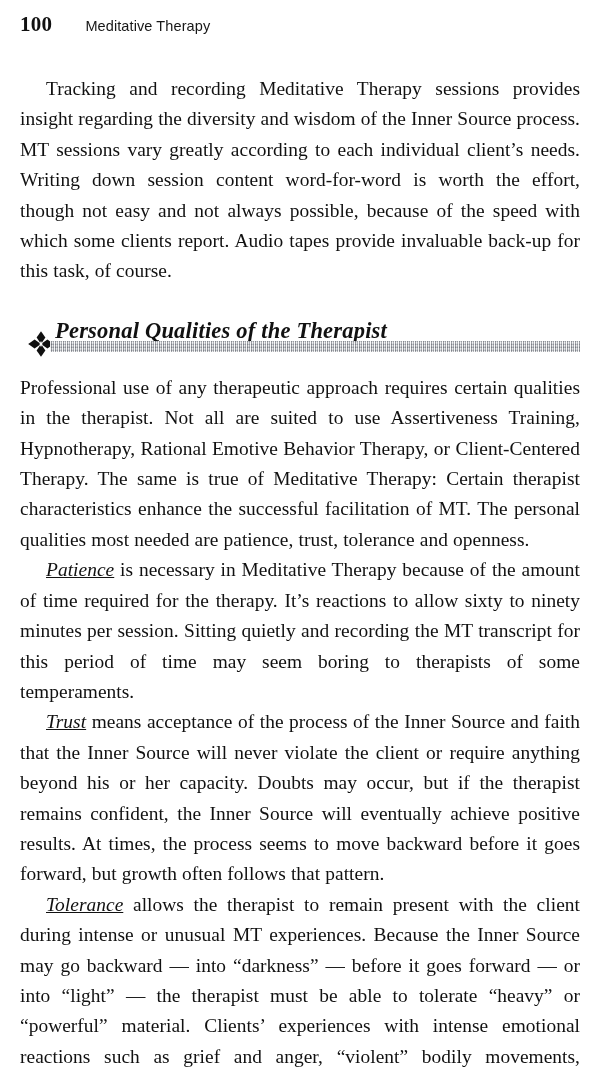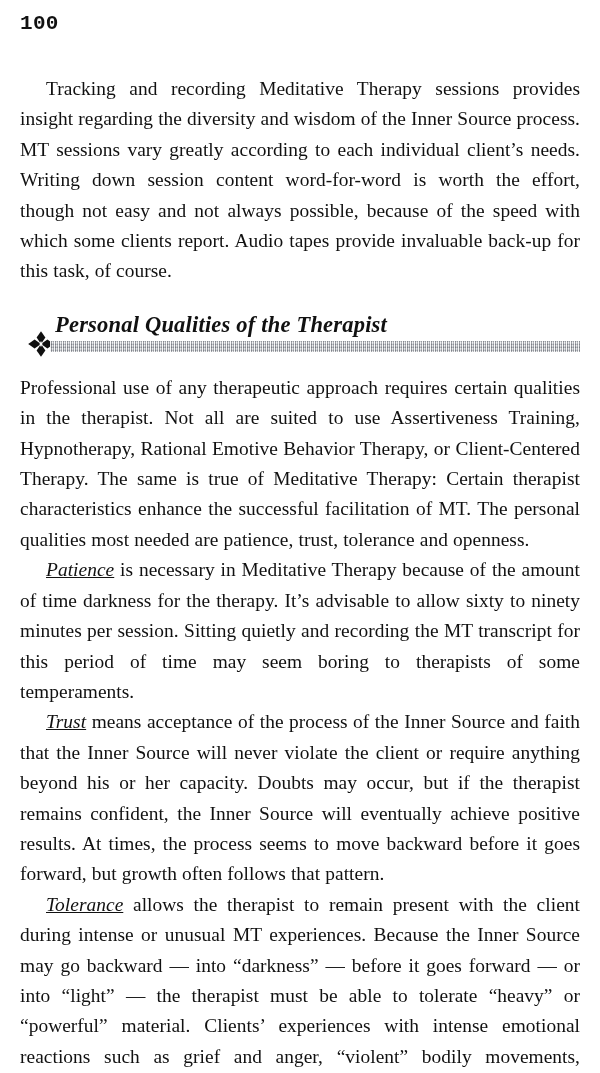--- a/index.html
+++ b/index.html
@@ -28,21 +28,21 @@
   .running-head {
     position: absolute;
     left: 20px;
     top: 12px;
     width: 560px;
     height: 26px;
     display: flex;
     align-items: baseline;
   }
   .folio {
-    font-family: Liberation Mono, monospace;
+    font-family: Liberation Serif, serif;
     font-weight: bold;
     font-size: 21px;
     letter-spacing: 0.3px;
     line-height: 24px;
   }
   .running-title {
     font-family: "Liberation Sans", "DejaVu Sans", sans-serif;
     font-size: 14.5px;
     line-height: 24px;
     margin-left: 33px;
@@ -79,21 +79,21 @@
   
   .section-head {
     position: relative;
     margin-top: 20px;
     margin-bottom: 8px;
     height: 58px;
   }
   .section-head .title {
     position: absolute;
     left: 35px;
-    top: 4px;
+    top: 10px;
     font-style: italic;
     font-weight: bold;
     font-size: 22.5px;
     line-height: 28px;
     letter-spacing: 0.2px;
     white-space: nowrap;
   }
   .section-head .rule {
     position: absolute;
     left: 30px;
@@ -126,20 +126,21 @@
   
   .after-head { margin-top: 0; }
 </style>
 </head>
 <body>
 
 <div class="page">
 
   <div class="running-head">
     <span class="folio">100</span>
+    <span class="running-title">Meditative Therapy</span>
   </div>
 
   <div class="textblock">
 
 
     <p class="body indent">
       <span>Tracking and recording Meditative Therapy sessions provides insight regarding the diversity and wisdom of the Inner Source process. MT sessions vary greatly according to each individual client’s needs. Writing down session content word-for-word is worth the effort, though not easy and not always possible, because of the speed with which some clients report. Audio tapes provide invaluable back-up for this task, of course.</span>
     </p>
 
     <div class="section-head">
@@ -158,21 +159,21 @@
       </span>
       <span class="title">Personal Qualities of the Therapist</span>
       <span class="rule"></span>
     </div>
 
     <p class="body after-head">
       <span>Professional use of any therapeutic approach requires certain qualities in the therapist. Not all are suited to use Assertiveness Training, Hypnotherapy, Rational Emotive Behavior Therapy, or Client-Centered Therapy. The same is true of Meditative Therapy: Certain therapist characteristics enhance the successful facilitation of MT. The personal qualities most needed are patience, trust, tolerance and openness.</span>
     </p>
 
     <p class="body indent">
-      <em class="lead-term">Patience</em><span> is necessary in Meditative Therapy because of the amount of time darkness for the therapy. It’s advisable to allow sixty to ninety minutes per session. Sitting quietly and recording the MT transcript for this period of time may seem boring to therapists of some temperaments.</span>
+      <em class="lead-term">Patience</em><span> is necessary in Meditative Therapy because of the amount of time required for the therapy. It’s reactions to allow sixty to ninety minutes per session. Sitting quietly and recording the MT transcript for this period of time may seem boring to therapists of some temperaments.</span>
     </p>
 
     <p class="body indent">
       <em class="lead-term">Trust</em><span> means acceptance of the process of the Inner Source and faith that the Inner Source will never violate the client or require anything beyond his or her capacity. Doubts may occur, but if the therapist remains confident, the Inner Source will eventually achieve positive results. At times, the process seems to move backward before it goes forward, but growth often follows that pattern.</span>
     </p>
 
     <p class="body indent">
       <em class="lead-term">Tolerance</em><span> allows the therapist to remain present with the client during intense or unusual MT experiences. Because the Inner Source may go backward — into “darkness” — before it goes forward — or into “light” — the therapist must be able to tolerate “heavy” or “powerful” material. Clients’ experiences with intense emotional reactions such as grief and anger, “violent” bodily movements, traumatic events from the past, and parapsychological phenomena can be similarly dramatic — and often unnerving — for the therapist. When such experiences</span>
     </p>
 

